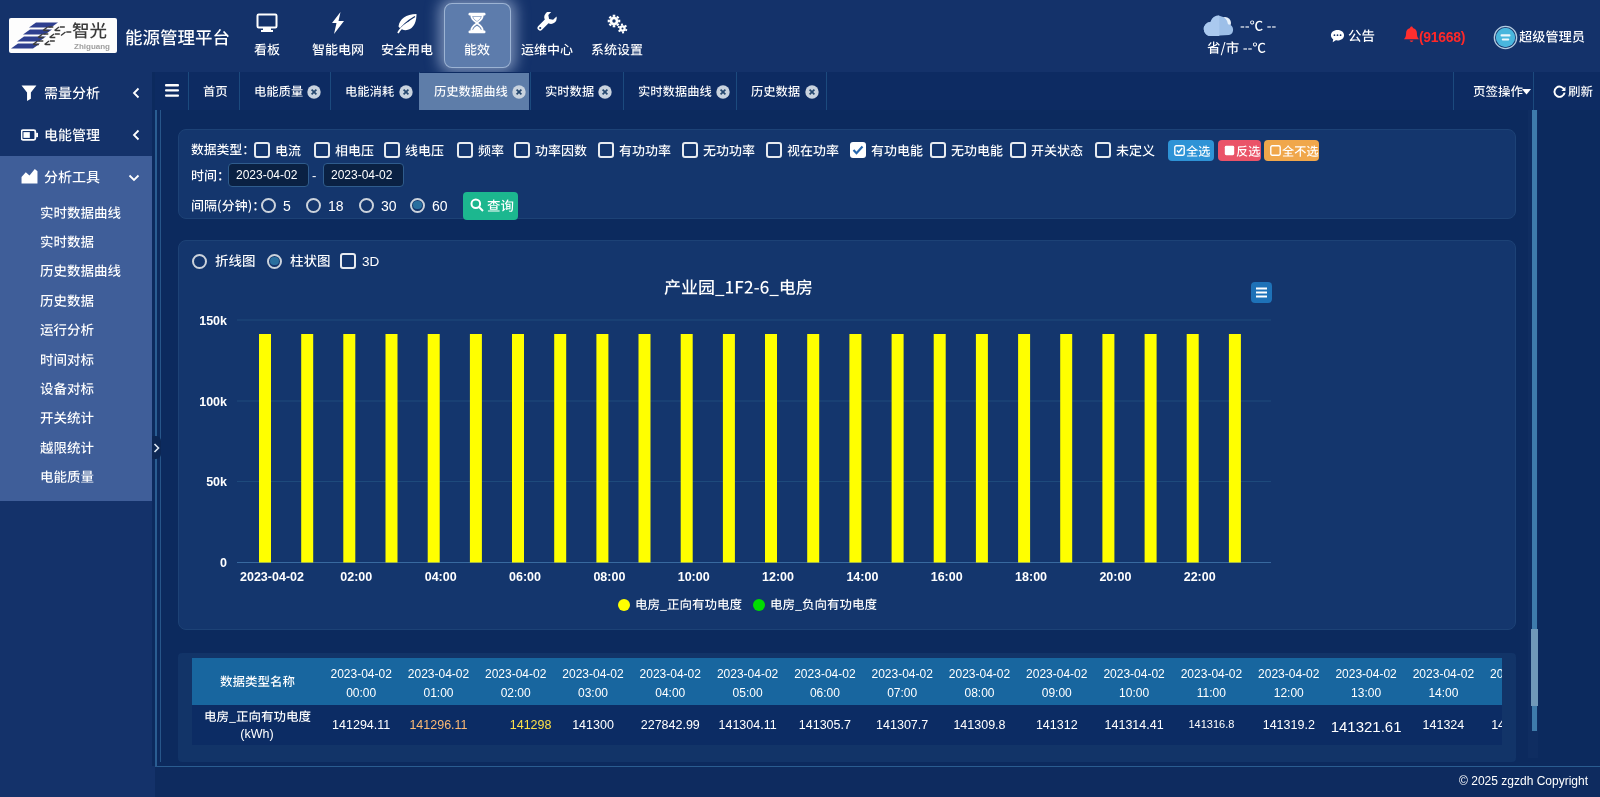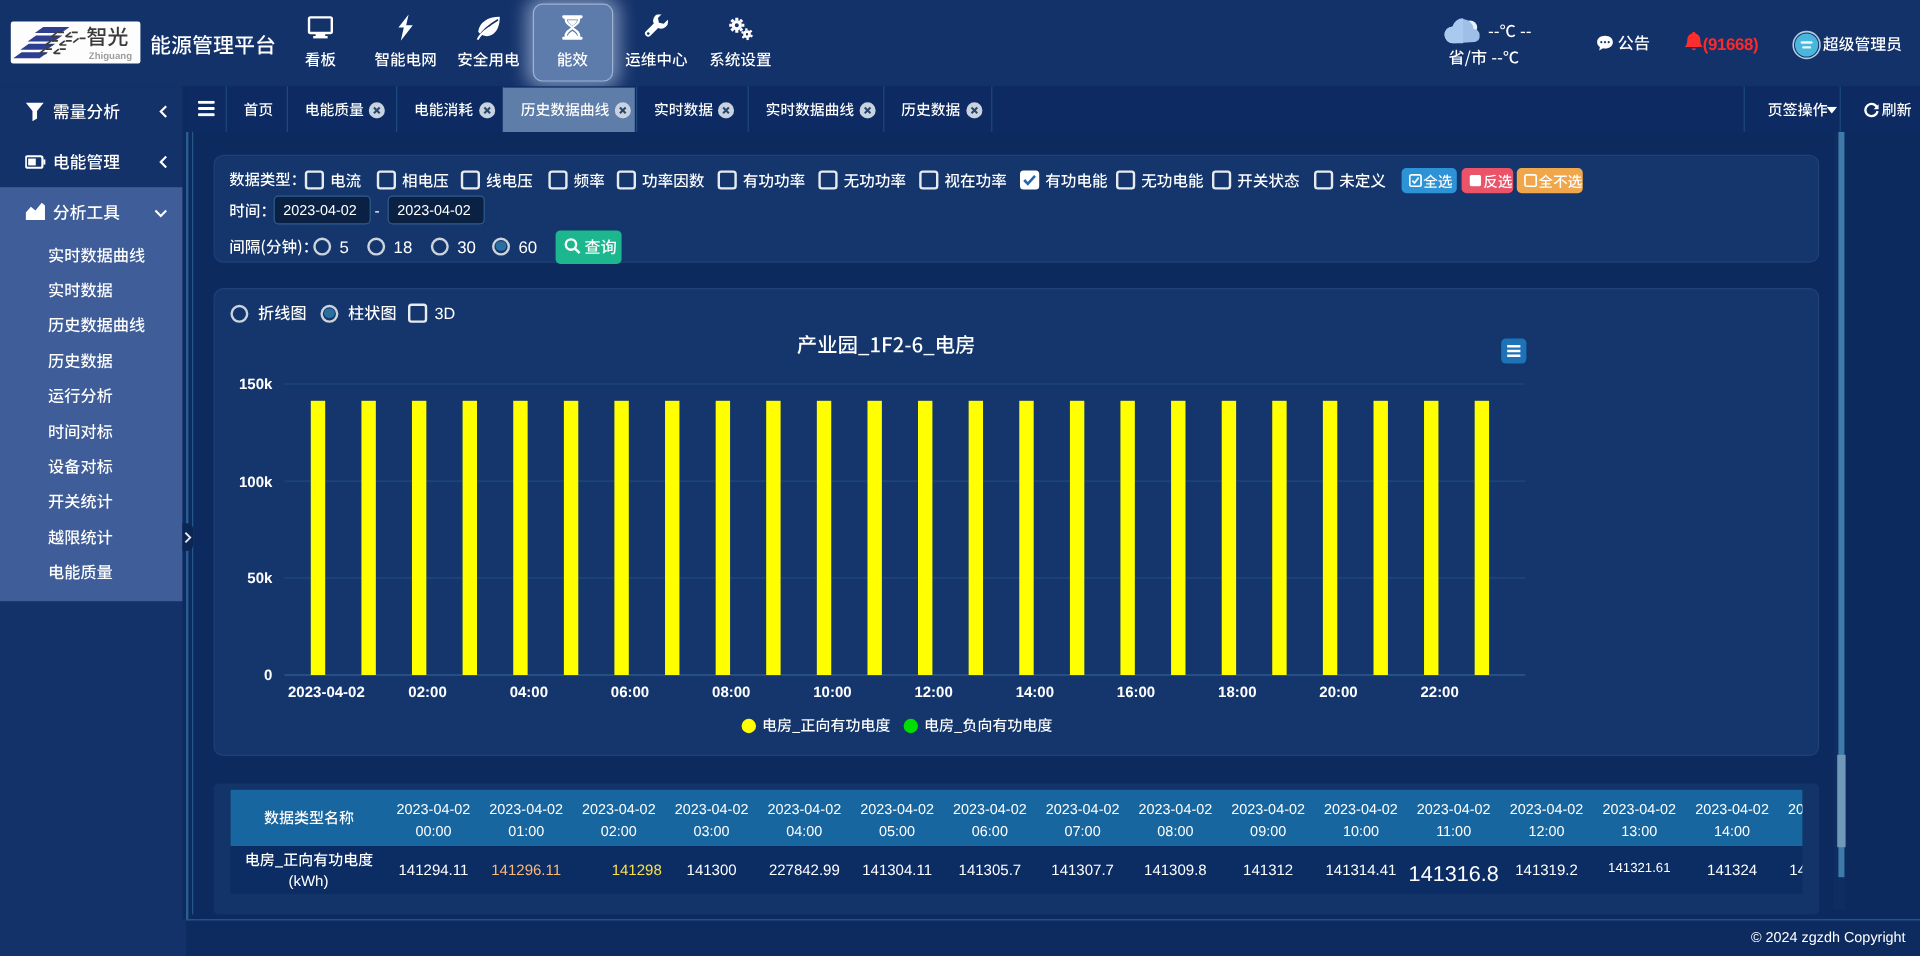--- a/index.html
+++ b/index.html
@@ -1039,20 +1039,20 @@
     <div class="abs" style="left:207.9px;top:60px;width:77.2px;text-align:center;font-size:12.5px;color:#fdba74">141296.11</div>
     <div class="abs" style="left:300px;top:60px;width:77.2px;text-align:center;font-size:12.5px;color:#fde047">141298</div>
     <div class="abs" style="left:362.4px;top:60px;width:77.2px;text-align:center;font-size:12.5px;color:#fff">141300</div>
     <div class="abs" style="left:439.7px;top:60px;width:77.2px;text-align:center;font-size:12.5px;color:#fff">227842.99</div>
     <div class="abs" style="left:517.0px;top:60px;width:77.2px;text-align:center;font-size:12.5px;color:#fff">141304.11</div>
     <div class="abs" style="left:594.3px;top:60px;width:77.2px;text-align:center;font-size:12.5px;color:#fff">141305.7</div>
     <div class="abs" style="left:671.6px;top:60px;width:77.2px;text-align:center;font-size:12.5px;color:#fff">141307.7</div>
     <div class="abs" style="left:748.9px;top:60px;width:77.2px;text-align:center;font-size:12.5px;color:#fff">141309.8</div>
     <div class="abs" style="left:826.2px;top:60px;width:77.2px;text-align:center;font-size:12.5px;color:#fff">141312</div>
     <div class="abs" style="left:903.5px;top:60px;width:77.2px;text-align:center;font-size:12.5px;color:#fff">141314.41</div>
-    <div class="abs" style="left:980.8px;top:60px;width:77.2px;text-align:center;font-size:18px;color:#fff">141316.8</div>
+    <div class="abs" style="left:980.8px;top:60px;width:77.2px;text-align:center;font-size:11px;color:#fff">141316.8</div>
     <div class="abs" style="left:1058.2px;top:60px;width:77.2px;text-align:center;font-size:12.5px;color:#fff">141319.2</div>
-    <div class="abs" style="left:1135.5px;top:60px;width:77.2px;text-align:center;font-size:11px;color:#fff">141321.61</div>
+    <div class="abs" style="left:1135.5px;top:60px;width:77.2px;text-align:center;font-size:15px;color:#fff">141321.61</div>
     <div class="abs" style="left:1212.8px;top:60px;width:77.2px;text-align:center;font-size:12.5px;color:#fff">141324</div>
     <div class="abs" style="left:1290.1px;top:60px;width:77.2px;text-align:center;font-size:12.5px;color:#fff">141326.21</div>
   </div>
 <div class="abs" style="left:155px;top:766px;width:1445px;height:31px;background:#0e2b5f;border-top:1px solid #2a5c90"></div>
 <div class="abs" style="left:0;top:766px;width:155px;height:31px;background:#14326a"></div>
-<div class="abs" style="left:1380px;top:774px;width:208px;text-align:right;font-size:12px;color:#fff">© 2024 zgzdh Copyright</div>
+<div class="abs" style="left:1380px;top:774px;width:208px;text-align:right;font-size:12px;color:#fff">© 2025 zgzdh Copyright</div>
 </body></html>

